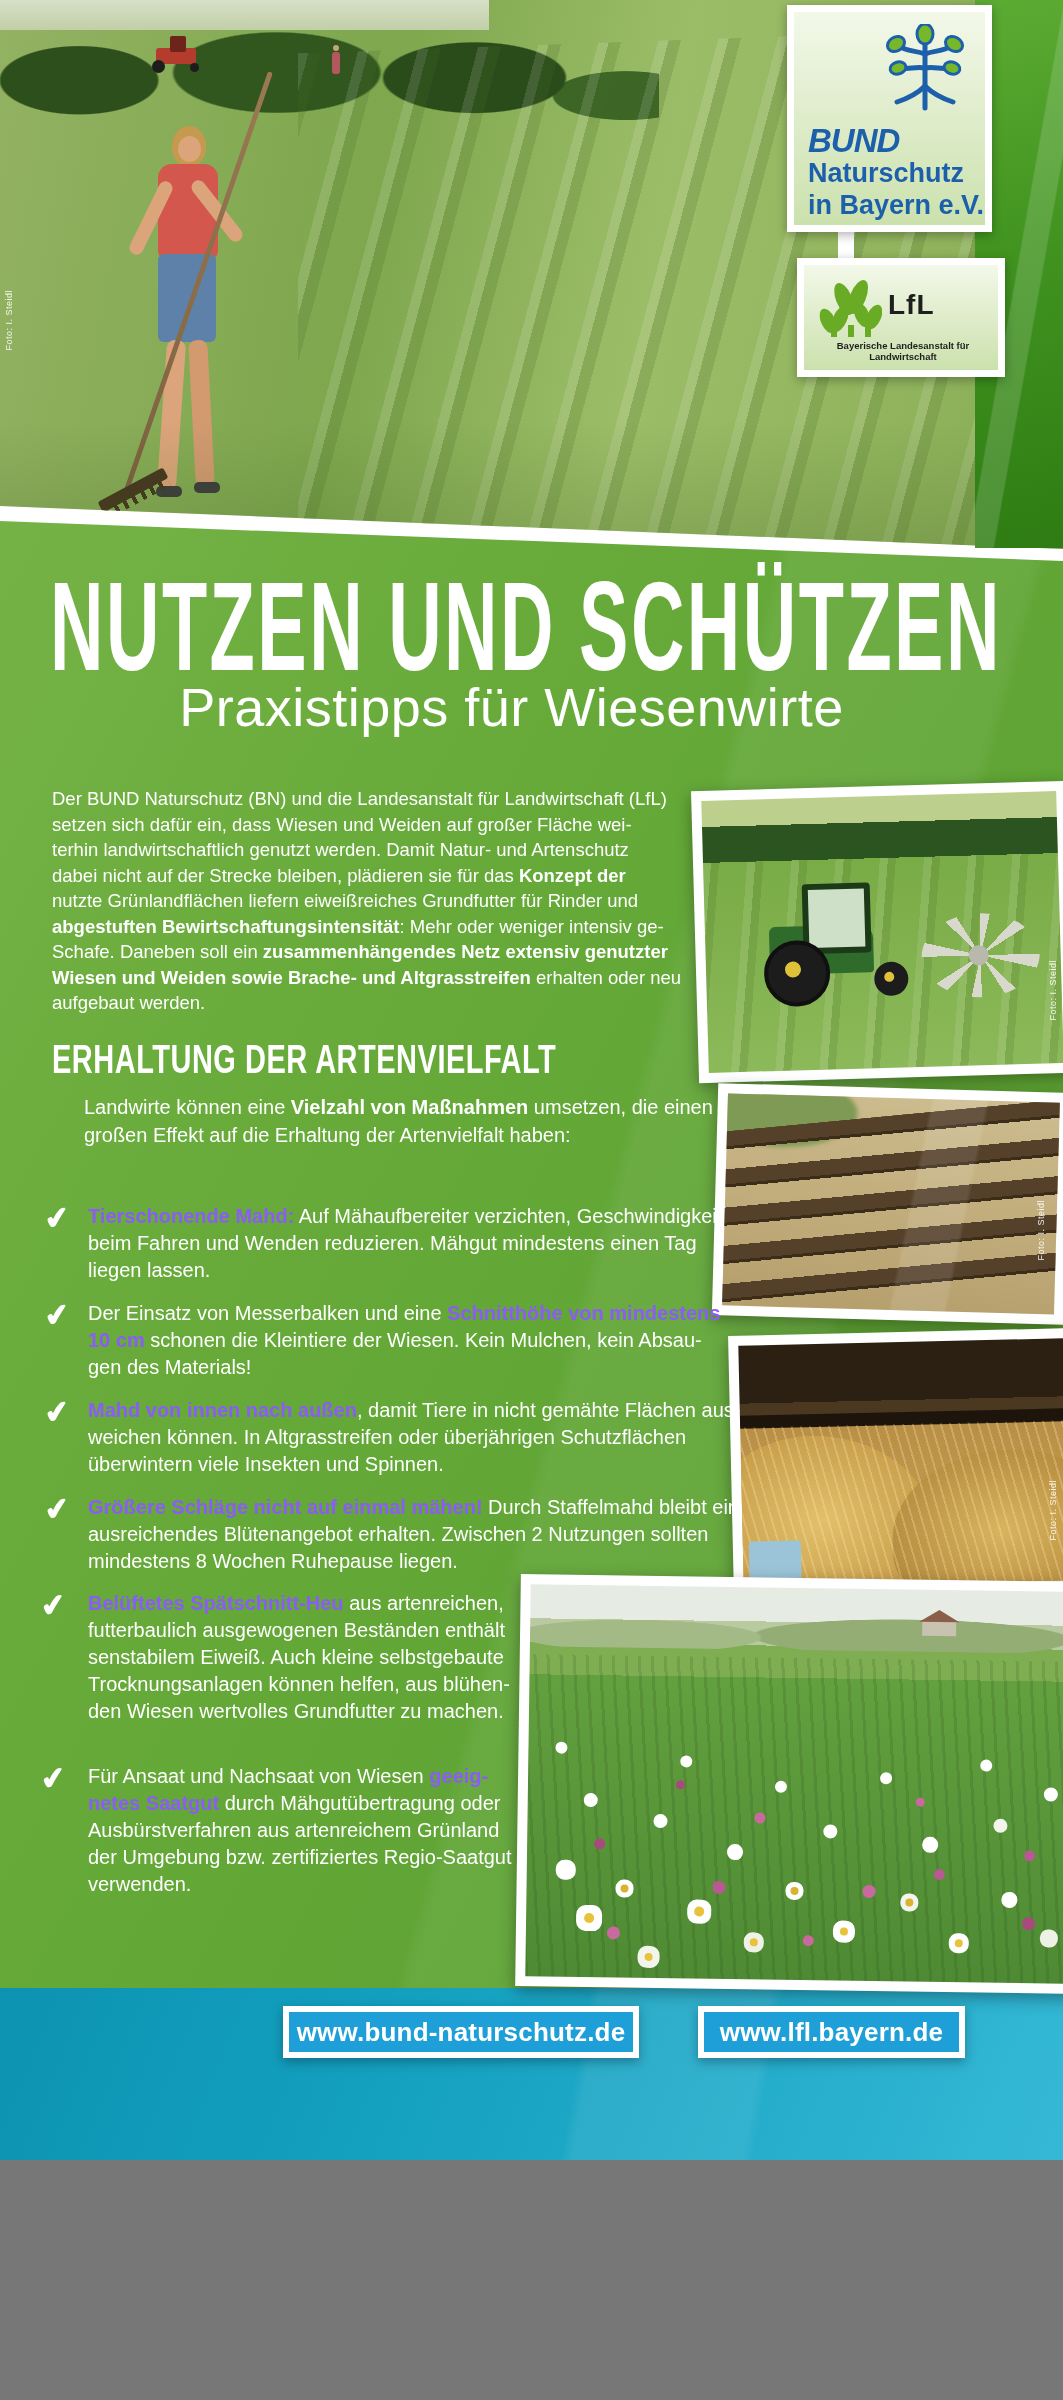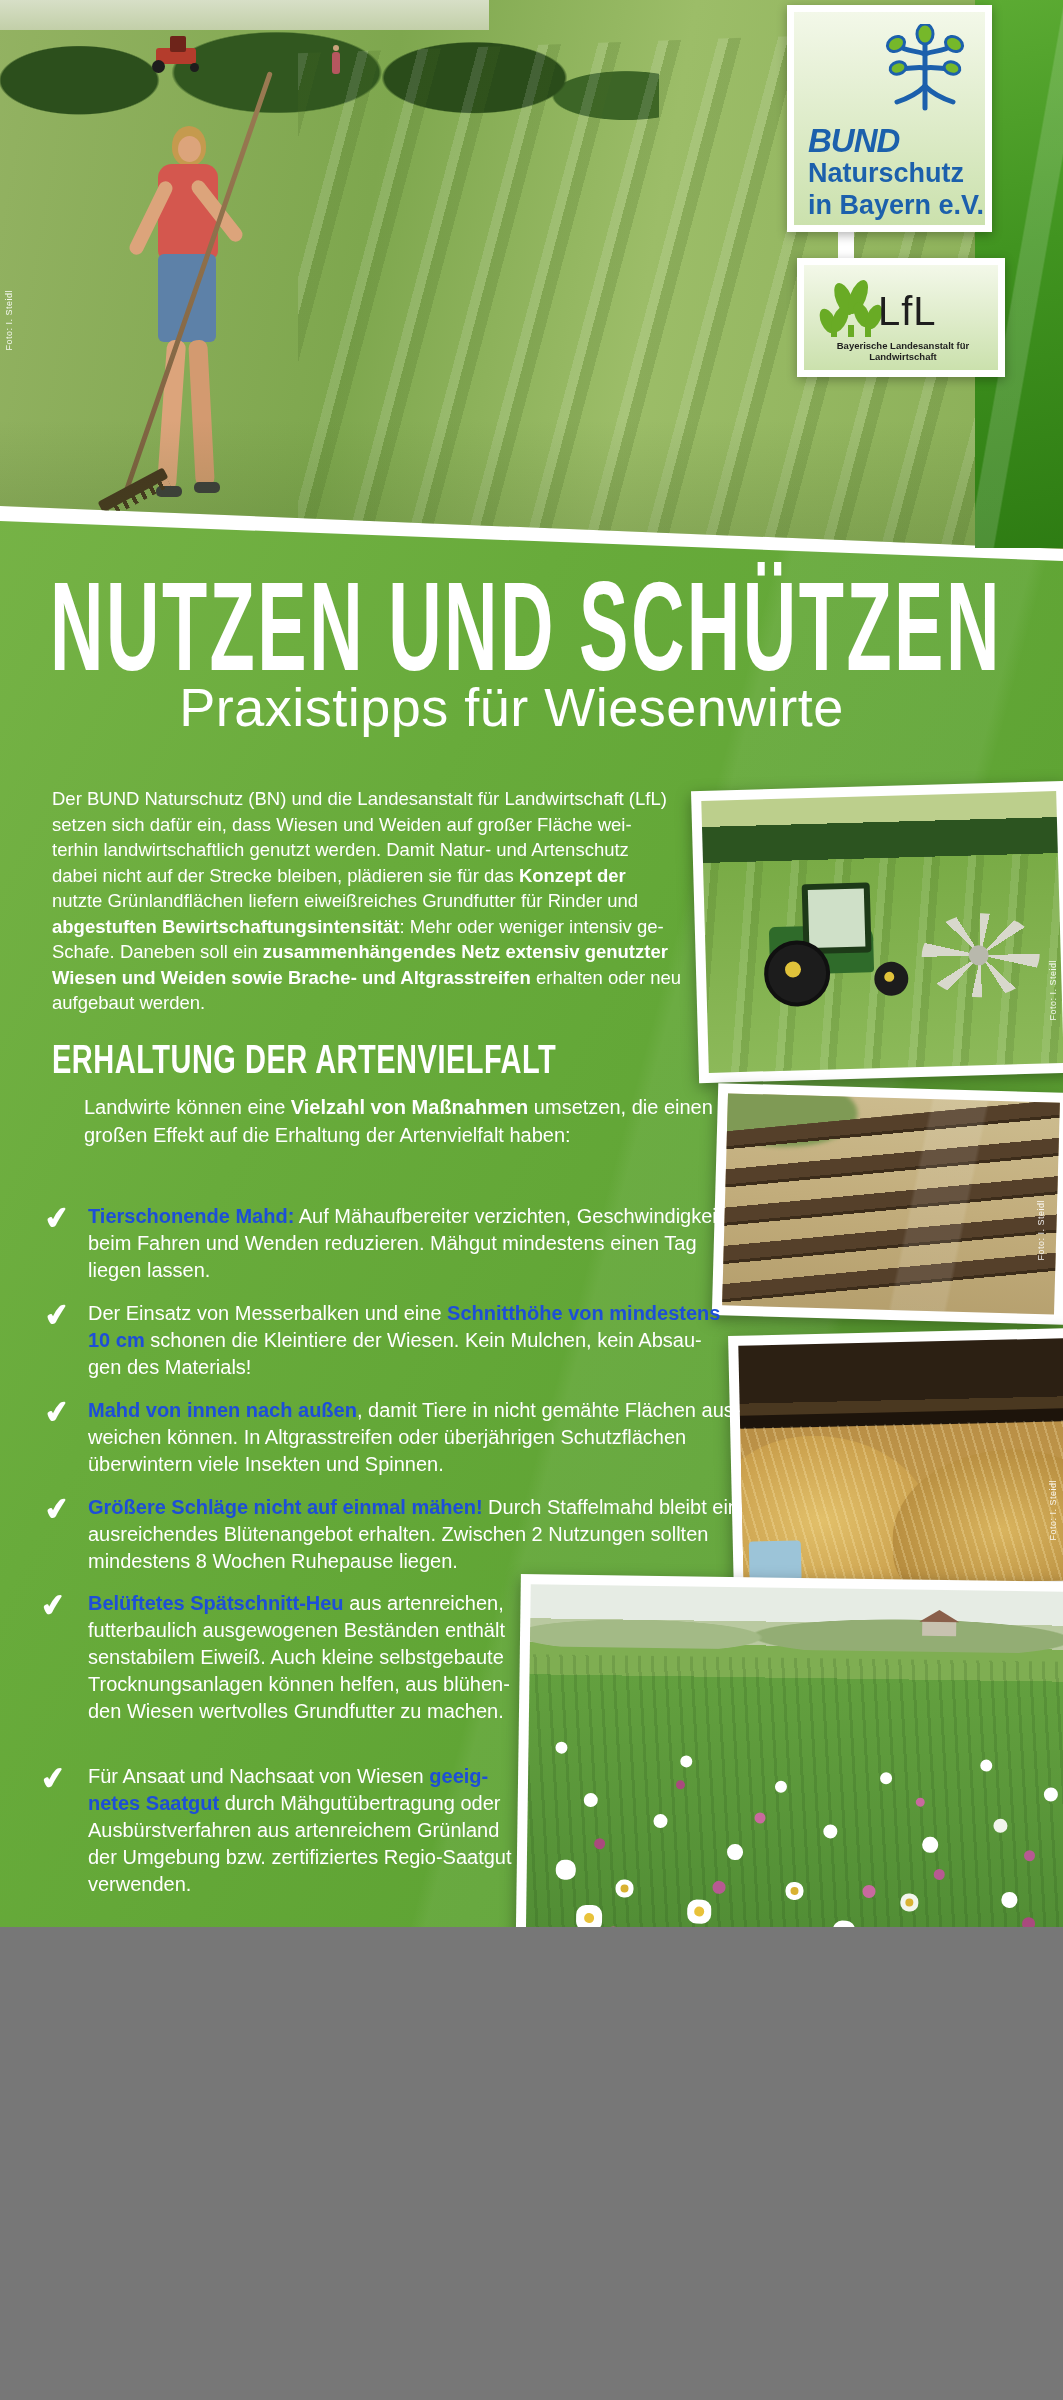--- a/index.html
+++ b/index.html
@@ -1,16 +1,16 @@
 <!DOCTYPE html>
 <html><head>
 <meta charset="utf-8">
 <style>
   html,body{margin:0;padding:0;background:#777;}
-  .poster{position:relative;width:1063px;height:1927px;margin:0 auto;background:#fff;
+  .poster{position:relative;width:1063px;height:2160px;margin:0 auto;background:#fff;
           overflow:hidden;font-family:"Liberation Sans",sans-serif;}
 
   
   .green-zone{position:absolute;left:0;top:0;width:1063px;height:1992px;
     background:linear-gradient(118deg,#7cb64b 0%,#68ab3b 40%,#5fa434 70%,#579a2e 100%);
     clip-path:polygon(0 521px,1063px 561px,1063px 1992px,0 1992px);}
   .green-zone:after{content:"";position:absolute;inset:0;
     background:linear-gradient(105deg,transparent 58%,rgba(255,255,255,.06) 59%,rgba(255,255,255,.06) 74%,transparent 75%);}
   .blue-zone{position:absolute;left:0;top:1988px;width:1063px;height:412px;z-index:4;
     background:linear-gradient(112deg,#0d93b2 0%,#14a0bf 35%,#27afcd 70%,#3abcd8 100%);}
@@ -70,42 +70,42 @@
   .logo-card .inner{position:absolute;inset:7px;background:linear-gradient(180deg,#f3f8e9 0%,#ddebc8 55%,#cbe1ad 100%);}
   .bund-card{left:787px;top:5px;width:205px;height:227px;}
   .lfl-card{left:797px;top:258px;width:208px;height:119px;}
   .logo-connector{position:absolute;left:838px;top:226px;width:16px;height:38px;background:#fff;z-index:5;}
   .bund-brand{position:absolute;left:14px;top:110px;font-size:33px;font-weight:bold;font-style:italic;color:#1c60ac;letter-spacing:-1px;}
   .bund-line{position:absolute;left:14px;font-size:27px;font-weight:bold;color:#1c60ac;}
   .bund-l1{top:146px;}
   .bund-l2{top:178px;}
   .bund-plant{position:absolute;right:16px;top:12px;}
   .lfl-icon{position:absolute;left:14px;top:12px;}
-  .lfl-abbr{position:absolute;left:74px;top:24px;font-size:40px;font-weight:normal;color:#1e1e1e;letter-spacing:1px;}
+  .lfl-abbr{position:absolute;left:84px;top:24px;font-size:28px;font-weight:bold;color:#1e1e1e;letter-spacing:1px;}
   .lfl-sub{position:absolute;left:8px;right:4px;bottom:8px;font-size:9.5px;font-weight:bold;color:#1e1e1e;text-align:center;}
 
   
   .title{position:absolute;left:50px;top:554px;z-index:7;color:#fff;font-weight:bold;
     font-size:74px;letter-spacing:2.5px;white-space:nowrap;transform:scaleY(1.7);transform-origin:top left;}
   .subtitle{position:absolute;left:0;right:40px;top:676px;z-index:7;color:#fff;
     font-size:54px;font-weight:normal;text-align:center;letter-spacing:0.5px;}
 
   
   .copy{position:absolute;z-index:7;color:#fff;}
   .tl{white-space:nowrap;}
   .intro{left:52px;top:786px;font-size:18.5px;line-height:25.5px;}
   .seg-b{font-weight:bold;}
   .section-heading{position:absolute;left:52px;top:1036px;z-index:7;color:#fff;font-weight:bold;
     font-size:29px;letter-spacing:0.5px;white-space:nowrap;transform:scaleY(1.42);transform-origin:top left;}
   .lead{left:52px;top:1094px;font-size:20px;line-height:27.5px;margin-left:32px;}
 
   .bullet{position:absolute;left:48px;z-index:7;display:flex;}
   .check{flex:0 0 40px;color:#fff;font-size:30px;font-weight:bold;line-height:27px;transform:rotate(-8deg);}
   .btext{color:#fff;font-size:20px;line-height:27px;}
-  .hl-dark{font-weight:bold;color:#1d4ed8;}
+  .hl-dark{font-weight:bold;color:#8b5cf6;}
   .b1{top:1203px;} .b2{top:1300px;} .b3{top:1397px;} .b4{top:1494px;} .b5{top:1590px;} .b6{top:1763px;}
 
   
   .card{position:absolute;background:#fff;z-index:5;box-shadow:0 5px 16px rgba(0,0,0,.35);}
   .card .ph{position:absolute;inset:10px;overflow:hidden;}
   .card1{left:695px;top:786px;width:375px;height:292px;transform:rotate(-1.6deg);}
   .card2{left:715px;top:1088px;width:352px;height:232px;transform:rotate(1.6deg);}
   .card3{left:731px;top:1332px;width:345px;height:262px;transform:rotate(-1.3deg);}
   .card4{left:518px;top:1578px;width:565px;height:412px;transform:rotate(0.8deg);}
 

